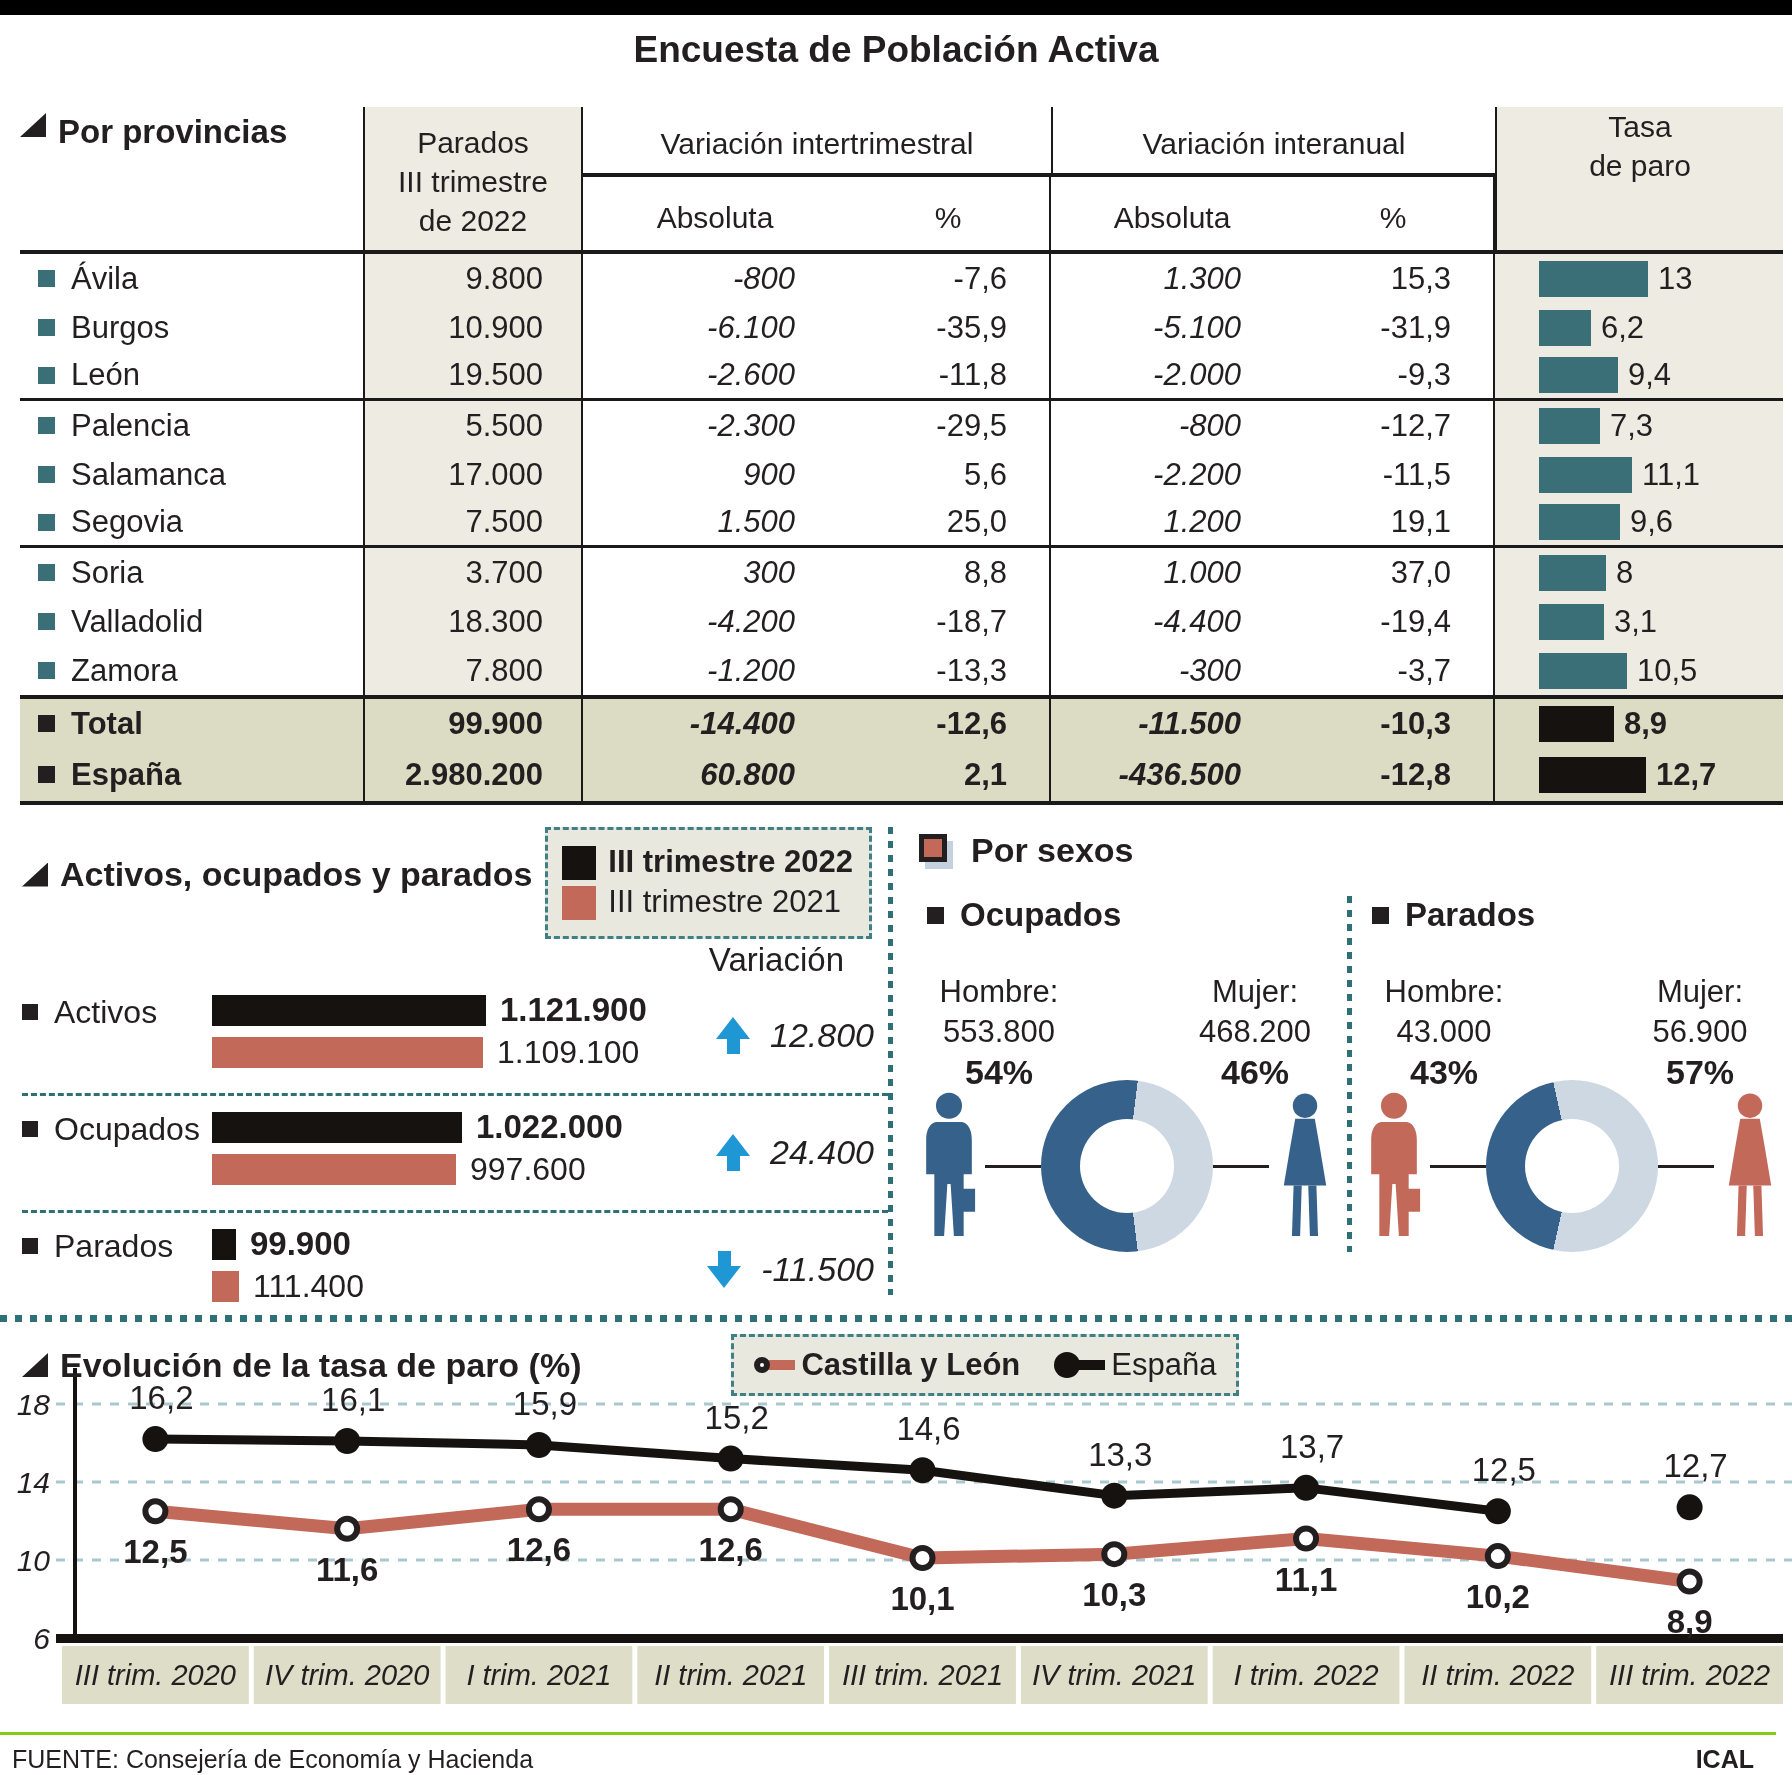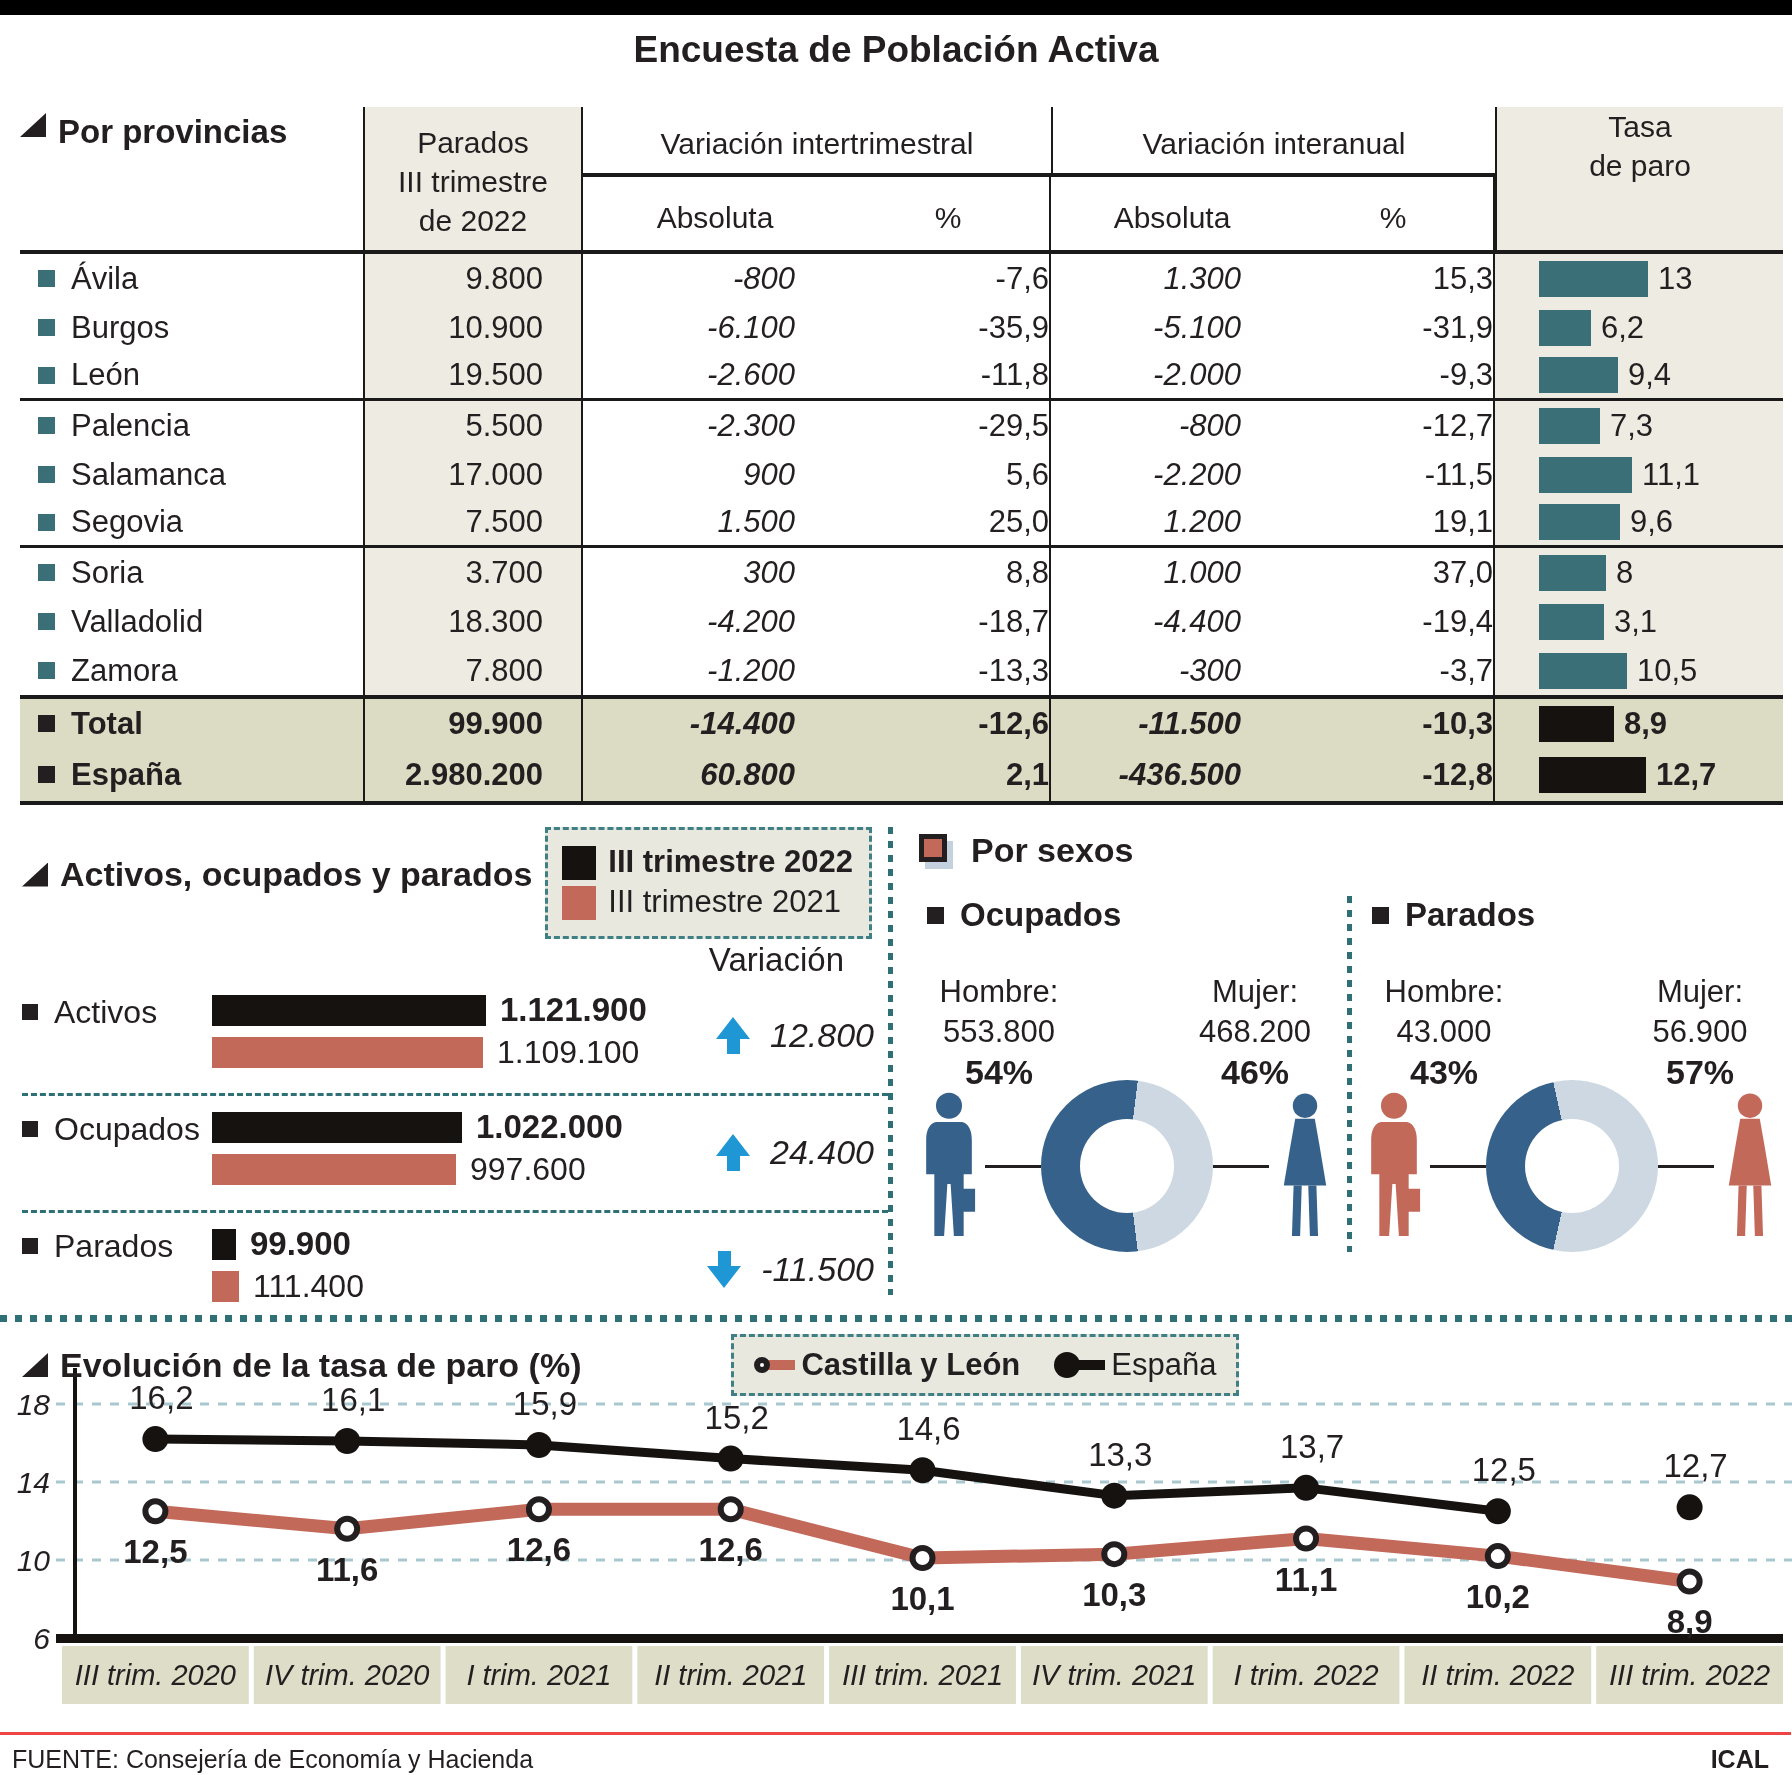--- a/index.html
+++ b/index.html
@@ -33,21 +33,21 @@
   .trow.total-first { border-top:4px solid #1a1a1a; }
   .tbody { border-bottom:4px solid #1a1a1a; }
   .c { height:100%; display:flex; align-items:center; }
   .c1 { padding-left:18px; }
   .bullet { width:17px; height:17px; background:#3a6f78; display:inline-block; margin-right:16px; flex:none; }
   .total-row .bullet { background:#231f20; }
   .c2 { background:#edebe2; border-left:2px solid #1a1a1a; border-right:2px solid #1a1a1a;
         justify-content:flex-end; padding-right:38px; }
   .total-row .c2 { background:transparent; }
   .c3,.c5 { justify-content:flex-end; padding-right:52px; font-style:italic; }
-  .c4,.c6 { justify-content:flex-end; }
+  .c4,.c6 { justify-content:flex-end; padding-right:42px; }
   .c4 { border-right:2px solid #1a1a1a; }
   .c6 { border-right:2px solid #1a1a1a; }
   .c7 { background:#edebe2; padding-left:44px; }
   .total-row .c7 { background:transparent; }
   .tasa-bar { height:36px; background:#3a6f78; display:inline-block; margin-right:10px; flex:none; }
   .total-row .tasa-bar { background:#161210; }
 
   
   .mid { display:flex; margin-top:22px; height:468px; }
   .mid-left { width:888px; padding:0 0 0 22px; position:relative; }
@@ -107,21 +107,21 @@
   .evo-head .t { font-size:34px; font-weight:bold; }
   .evo-legend { display:flex; align-items:center; border:3px dashed #3f7f86; background:#e9e8df;
                 padding:10px 20px; margin-left:150px; }
   .evo-legend .item { display:flex; align-items:center; margin-right:34px; }
   .evo-legend .item:last-child { margin-right:0; }
   .evo-legend .lbl { font-size:31px; margin-left:6px; }
   .evo-legend .item.cyl .lbl { font-weight:bold; }
   .mk-seg { width:30px; height:10px; margin-left:-5px; }
   .mk-dot-o { width:16px; height:16px; border:6px solid #231f20; border-radius:50%; background:#fff; z-index:1; }
   .mk-dot-f { width:26px; height:26px; border-radius:50%; background:#161210; z-index:1; }
-  .footer { border-top:3px solid #ef4444; margin:14px 1px 0 0; padding:10px 22px 0 12px;
+  .footer { border-top:3px solid #84cc16; margin:14px 16px 0 0; padding:10px 22px 0 12px;
             display:flex; justify-content:space-between; font-size:25px; }
   .footer .credit { font-weight:bold; }
   .hidden-defs { position:absolute; width:0; height:0; overflow:hidden; }
 </style>
 </head>
 <body>
 
 <svg class="hidden-defs" aria-hidden="true">
   <defs>
     <symbol id="sym-man" viewBox="0 0 44 92">

